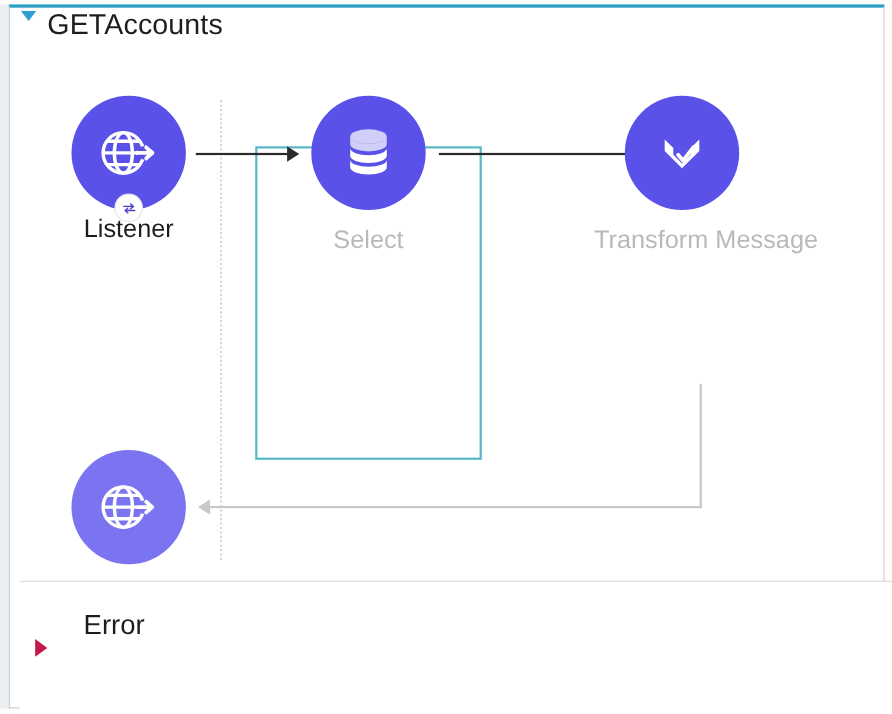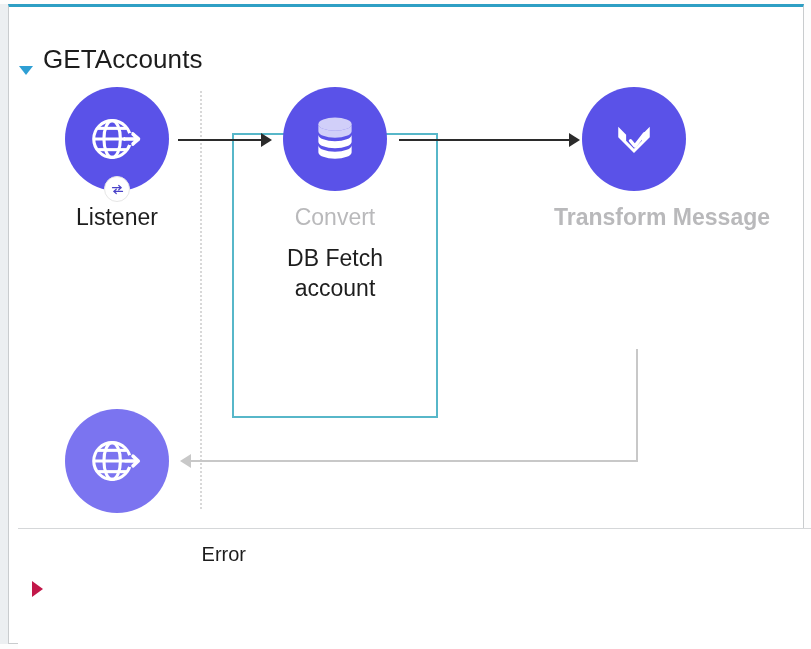--- a/index.html
+++ b/index.html
@@ -38,24 +38,24 @@
     top: 4px;
     width: 8px;
     height: 640px;
     background: #eceff1;
   }
 
   
   .flow-header {
     position: absolute;
     left: 10px;
-    top: 24px;
+    top: 0;
     height: 44px;
     display: flex;
-    align-items: flex-end;
+    align-items: flex-start;
     gap: 10px;
   }
 
   .tri-down {
     width: 0; height: 0;
     border-left: 7px solid transparent;
     border-right: 7px solid transparent;
     border-top: 9px solid #2e9fd4;
     margin-top: 3px;
   }
@@ -140,21 +140,21 @@
     font-size: 23px;
     color: #b9b9bb;
     margin-top: 12px;
     line-height: 1.28;
     white-space: nowrap;
   }
 
   .lbl-name {
     font-size: 23px;
     color: #1d1d1d;
-    margin-top: 12px;
+    margin-top: 2px;
     line-height: 1.3;
   }
 
   .lbl-name.wrap { white-space: normal; }
 
   
   .select-box {
     position: absolute;
     left: 214px;
     top: 66px;
@@ -205,24 +205,24 @@
     top: 52px;
     width: 0; height: 0;
     border-top: 8px solid transparent;
     border-bottom: 8px solid transparent;
     border-left: 11px solid #c2184a;
   }
 
   .error-label {
     position: absolute;
     left: 58px;
-    top: 12px;
+    top: 22px;
     width: 170px;
-    text-align: right;
-    font-size: 20px;
+    text-align: left;
+    font-size: 25px;
     color: #1d1d1d;
     line-height: 1.38;
   }
 </style>
 </head>
 <body>
 
 <div id="canvas">
 
   <div class="panel-shadow"></div>
@@ -277,25 +277,24 @@
         <div class="circle primary">
           <svg width="56" height="56" viewBox="0 0 64 64">
             <g fill="#ffffff">
               <ellipse cx="32" cy="15" rx="19" ry="7.5" opacity="0.72"></ellipse>
               <path d="M13 15 v8 a19 7.5 0 0 0 38 0 v-8 a19 7.5 0 0 1 -38 0 z" opacity="0.72"></path>
               <path d="M13 27 v8 a19 7.5 0 0 0 38 0 v-8 a19 7.5 0 0 1 -38 0 z"></path>
               <path d="M13 39 v8 a19 7.5 0 0 0 38 0 v-8 a19 7.5 0 0 1 -38 0 z"></path>
             </g>
           </svg>
         </div>
-        <div class="lbl-type">Convert</div>
-        <div class="lbl-name wrap">DB Fetch account</div>
-      </div>
-
-      <div class="node" style="left:536px; top:20px;font-weight:bold;">
+        <div class="lbl-type">Select</div>
+      </div>
+
+      <div class="node" style="left:522px; top:20px;">
         <div class="circle primary">
           <svg width="56" height="56" viewBox="0 0 64 64">
             <path d="M14 18 L14 30 L32 48 L50 30 L50 18 L41 27 L41 34 L32 43 L23 34 L23 27 Z" fill="#ffffff"></path>
             <path d="M28 34 L33 40 L44 26" fill="none" stroke="#ffffff" stroke-width="4" stroke-linecap="round" stroke-linejoin="round"></path>
           </svg>
         </div>
         <div class="lbl-type">Transform Message</div>
       </div>
 
       <div class="node" style="left:19px; top:342px;">

